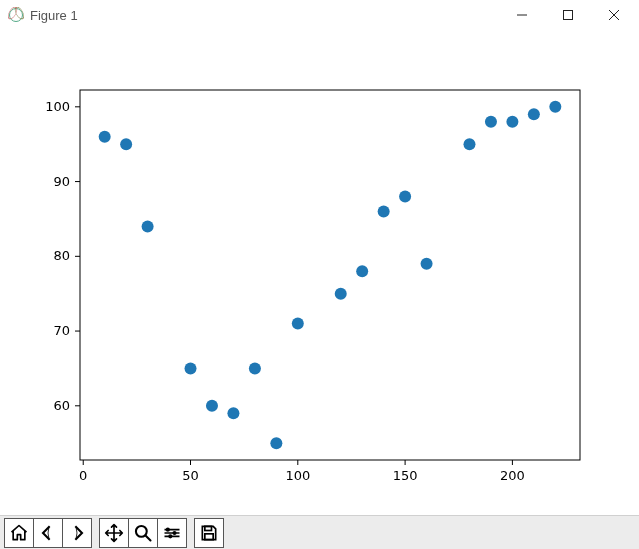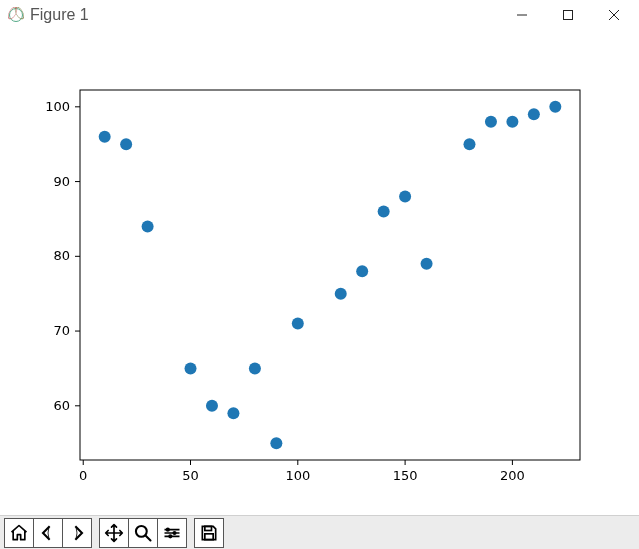--- a/index.html
+++ b/index.html
@@ -1,18 +1,18 @@
 <!DOCTYPE html>
 <html><head>
   <meta charset="utf-8">
   <style>
     * { box-sizing: border-box; margin: 0; padding: 0; }
     html, body { width: 639px; height: 549px; font-family: "Segoe UI", Arial, sans-serif; background: #fff; overflow: hidden; }
     .window { width: 639px; height: 549px; display: flex; flex-direction: column; background: #fff; }
-    .titlebar { height: 30px; display: flex; align-items: center; padding: 0 2px 0 8px; background: #fff; color: #555; font-size: 16px; }
+    .titlebar { height: 30px; display: flex; align-items: center; padding: 0 2px 0 8px; background: #fff; color: #555; font-size: 13px; }
     .titlebar .app-icon { width: 16px; height: 16px; margin-right: 6px; display: inline-flex; }
     .titlebar .title { flex: 1; }
     .titlebar .win-controls { display: flex; }
     .titlebar .win-btn { width: 46px; height: 30px; display: inline-flex; align-items: center; justify-content: center; color: #222; }
     .titlebar .win-btn svg { display: block; }
     .plot-area { flex: 1; position: relative; background: #fff; }
     .toolbar { height: 38px; background: #ececec; border-top: 1px solid #d0d0d0; display: flex; align-items: center; padding: 0 4px; gap: 0; }
     .tb-btn { width: 30px; height: 30px; border: 1px solid #555; background: #fff; display: inline-flex; align-items: center; justify-content: center; margin-right: -1px; cursor: pointer; }
     .tb-btn svg { display: block; }
     .tb-sep { width: 8px; height: 1px; }

